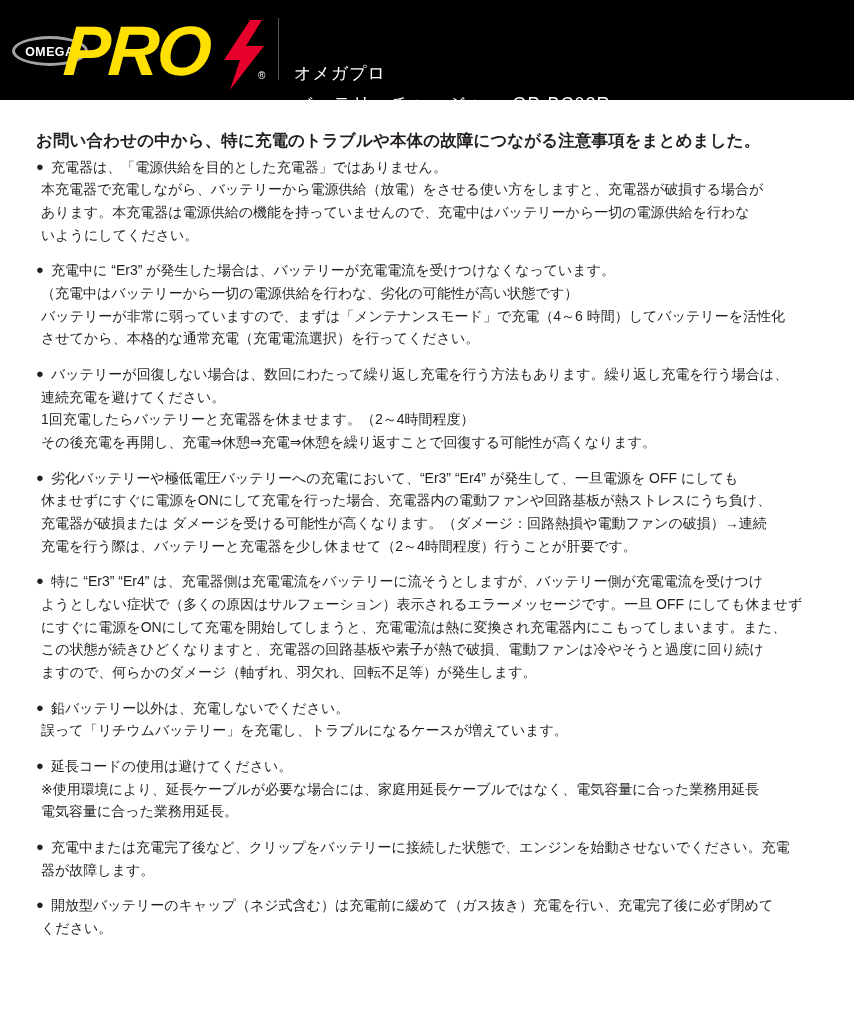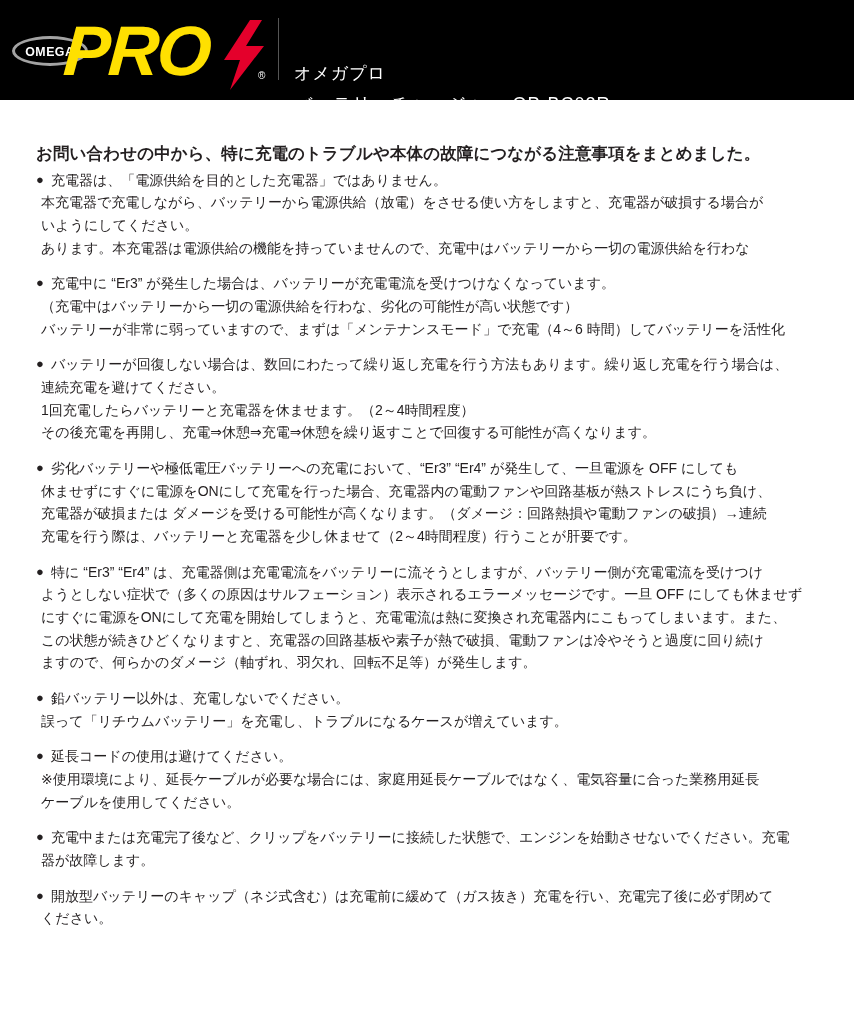--- a/index.html
+++ b/index.html
@@ -111,21 +111,21 @@
   .content {
     padding: 28px 36px 0 36px;
     box-sizing: border-box;
     width: 854px;
   }
   .lead {
     font-size: 16.5px;
     font-weight: bold;
     line-height: 1.55;
     letter-spacing: 0.1px;
-    margin: 13px 0 2px 0;
+    margin: 0 0 2px 0;
   }
   .lead-sub {
     font-size: 14px;
     font-weight: bold;
     line-height: 1.6;
     margin: 0 0 16px 0;
   }
 
   .item {
     margin-bottom: 13px;
@@ -180,33 +180,34 @@
 
   <p class="lead">お問い合わせの中から、特に充電のトラブルや本体の故障につながる注意事項をまとめました。</p>
 
   <div class="item">
     <div class="item-head">
       <span class="bullet">●</span>
       <span class="item-head-text">充電器は、「電源供給を目的とした充電器」ではありません。</span>
     </div>
     <div class="item-body">
       <p>本充電器で充電しながら、バッテリーから電源供給（放電）をさせる使い方をしますと、充電器が破損する場合が</p>
+      <p>あります。本充電器は電源供給の機能を持っていませんので、充電中はバッテリーから一切の電源供給を行わな</p>
       <p>いようにしてください。</p>
-      <p>あります。本充電器は電源供給の機能を持っていませんので、充電中はバッテリーから一切の電源供給を行わな</p>
     </div>
   </div>
 
   <div class="item">
     <div class="item-head">
       <span class="bullet">●</span>
       <span class="item-head-text">充電中に “Er3” が発生した場合は、バッテリーが充電電流を受けつけなくなっています。</span>
     </div>
     <div class="item-body">
       <p>（充電中はバッテリーから一切の電源供給を行わな、劣化の可能性が高い状態です）</p>
       <p>バッテリーが非常に弱っていますので、まずは「メンテナンスモード」で充電（4～6 時間）してバッテリーを活性化</p>
+      <p>させてから、本格的な通常充電（充電電流選択）を行ってください。</p>
     </div>
   </div>
 
   <div class="item">
     <div class="item-head">
       <span class="bullet">●</span>
       <span class="item-head-text">バッテリーが回復しない場合は、数回にわたって繰り返し充電を行う方法もあります。繰り返し充電を行う場合は、</span>
     </div>
     <div class="item-body">
       <p>連続充電を避けてください。</p>
@@ -250,21 +251,21 @@
     </div>
   </div>
 
   <div class="item">
     <div class="item-head">
       <span class="bullet">●</span>
       <span class="item-head-text">延長コードの使用は避けてください。</span>
     </div>
     <div class="item-body">
       <p>※使用環境により、延長ケーブルが必要な場合には、家庭用延長ケーブルではなく、電気容量に合った業務用延長</p>
-      <p>ケーブルを使用してください。</p>
+      <p>電気容量に合った業務用延長。</p>
     </div>
   </div>
 
   <div class="item">
     <div class="item-head">
       <span class="bullet">●</span>
       <span class="item-head-text">充電中または充電完了後など、クリップをバッテリーに接続した状態で、エンジンを始動させないでください。充電</span>
     </div>
     <div class="item-body">
       <p>器が故障します。</p>

